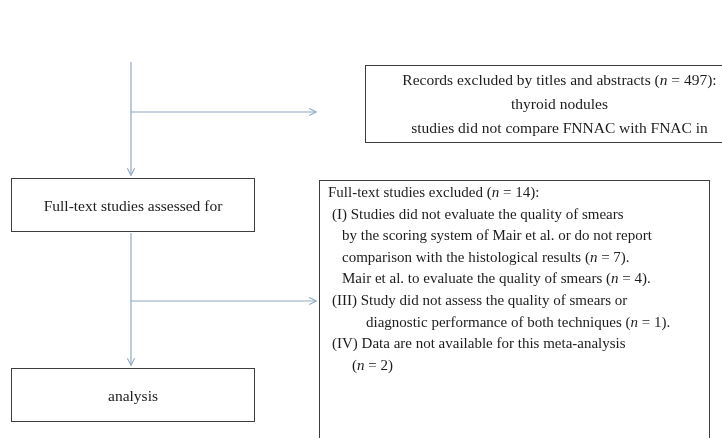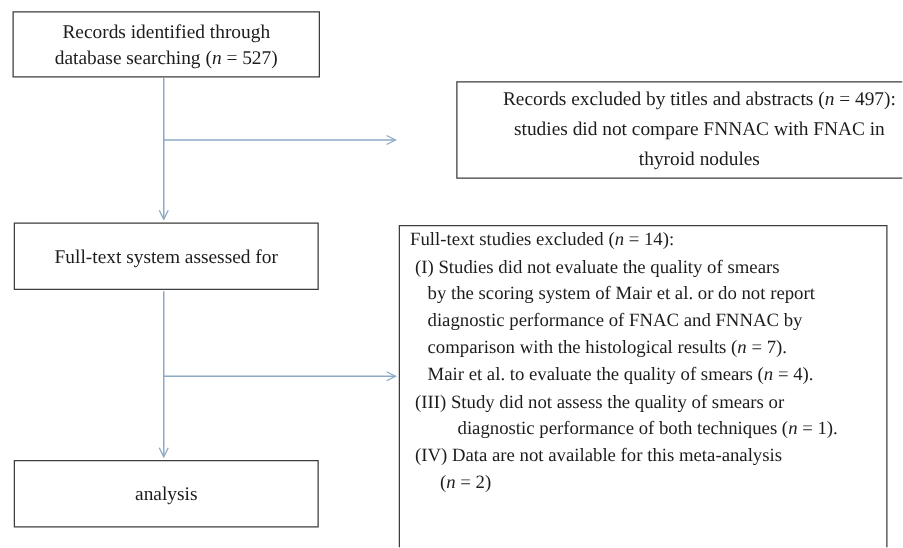--- a/index.html
+++ b/index.html
@@ -62,40 +62,35 @@
       <marker id="ah" viewBox="0 0 10 10" refX="8.5" refY="5" markerWidth="9" markerHeight="9" orient="auto" markerUnits="userSpaceOnUse">
         <path d="M1,1 L9,5 L1,9" fill="none" stroke-width="1.2" stroke="#8ea9c6"></path>
       </marker>
     </defs>
     <path d="M131,62 V175" fill="none" stroke-width="1.2" marker-end="url(#ah)" stroke="#8ea9c6"></path>
     <path d="M131,112 H316" fill="none" stroke-width="1.2" marker-end="url(#ah)" stroke="#8ea9c6"></path>
     <path d="M131,233 V365" fill="none" stroke-width="1.2" marker-end="url(#ah)" stroke="#8ea9c6"></path>
     <path d="M131,301 H316" fill="none" stroke-width="1.2" marker-end="url(#ah)" stroke="#8ea9c6"></path>
   </svg>
 
-  <div class="box box1 centered">
-    <div class="ln">Records identified through</div>
-    <div class="ln">database searching (<i>n</i> = 527)</div>
-  </div>
 
   <div class="box box2 centered">
     <div class="ln">Records excluded by titles and abstracts (<i>n</i> = 497):</div>
+    <div class="ln">thyroid nodules</div>
     <div class="ln">studies did not compare FNNAC with FNAC in</div>
-    <div class="ln">thyroid nodules</div>
   </div>
 
   <div class="box box3 centered">
-    <div class="ln">Full-text system assessed for</div>
+    <div class="ln">Full-text studies assessed for</div>
   </div>
 
   <div class="box box4">
     <div class="ln ind0">Full-text studies excluded (<i>n</i> = 14):</div>
     <div class="ln ind1">(I) Studies did not evaluate the quality of smears</div>
     <div class="ln ind2">by the scoring system of Mair et al. or do not report</div>
-    <div class="ln ind2">diagnostic performance of FNAC and FNNAC by</div>
     <div class="ln ind2">comparison with the histological results (<i>n</i> = 7).</div>
     <div class="ln ind2">Mair et al. to evaluate the quality of smears (<i>n</i> = 4).</div>
     <div class="ln ind1">(III) Study did not assess the quality of smears or</div>
     <div class="ln ind3">diagnostic performance of both techniques (<i>n</i> = 1).</div>
     <div class="ln ind1">(IV) Data are not available for this meta-analysis</div>
     <div class="ln ind4">(<i>n</i> = 2)</div>
   </div>
 
   <div class="box box5 centered">
     <div class="ln">analysis</div>

